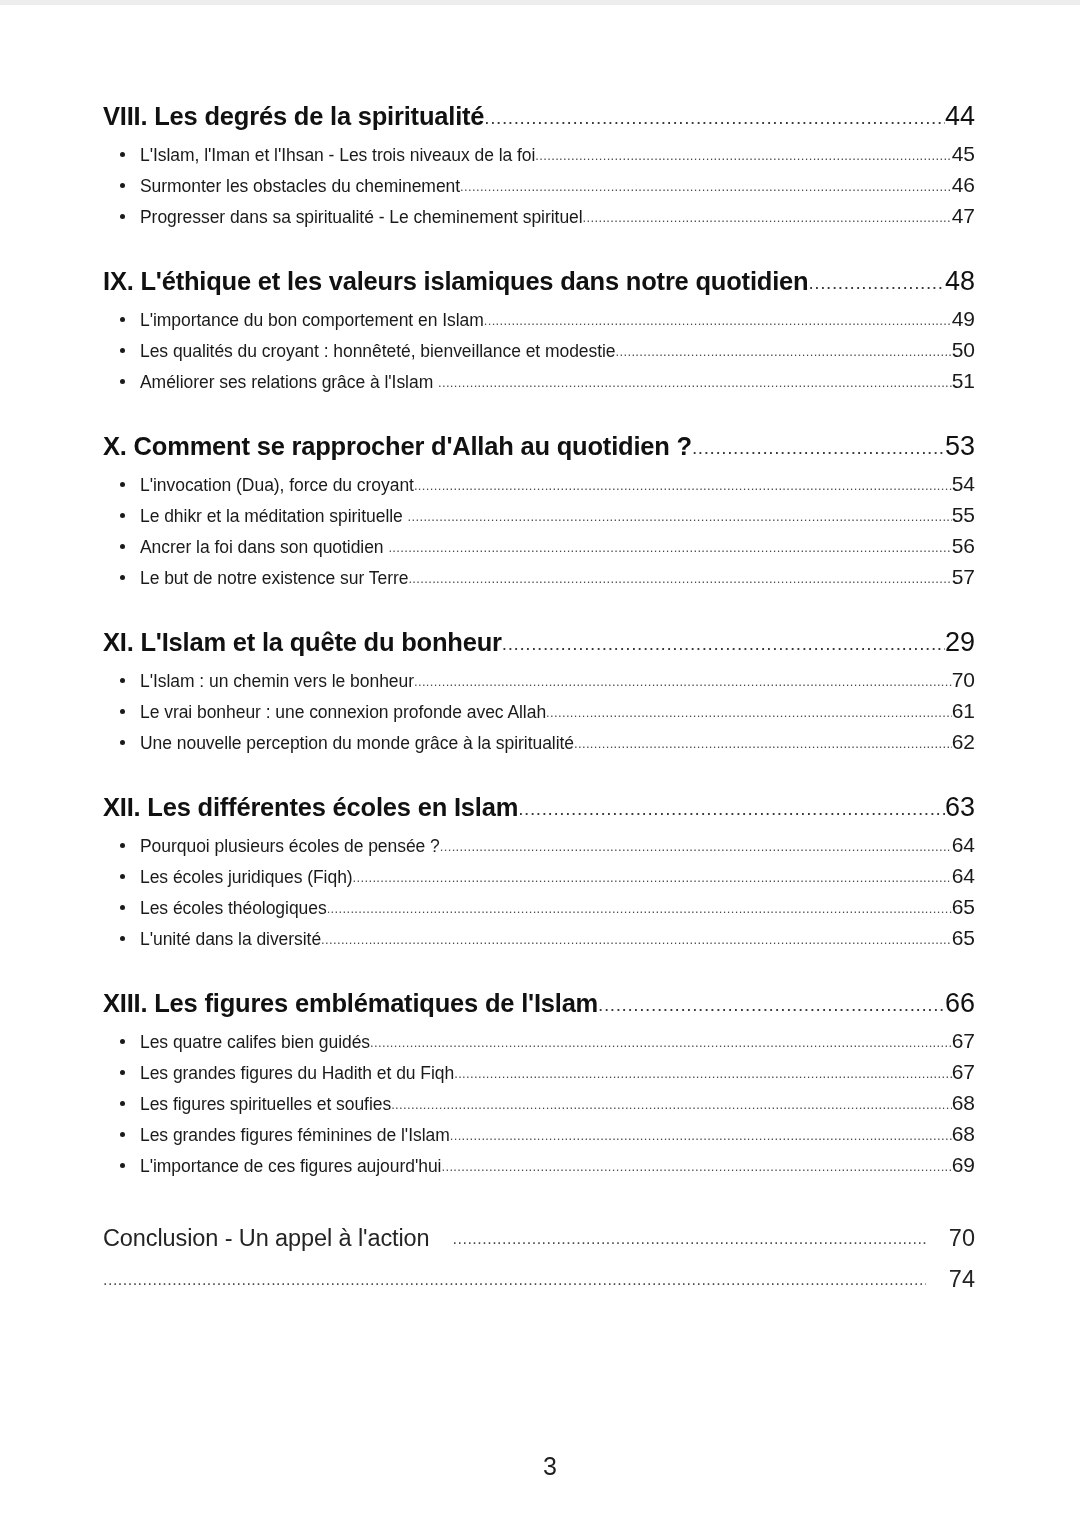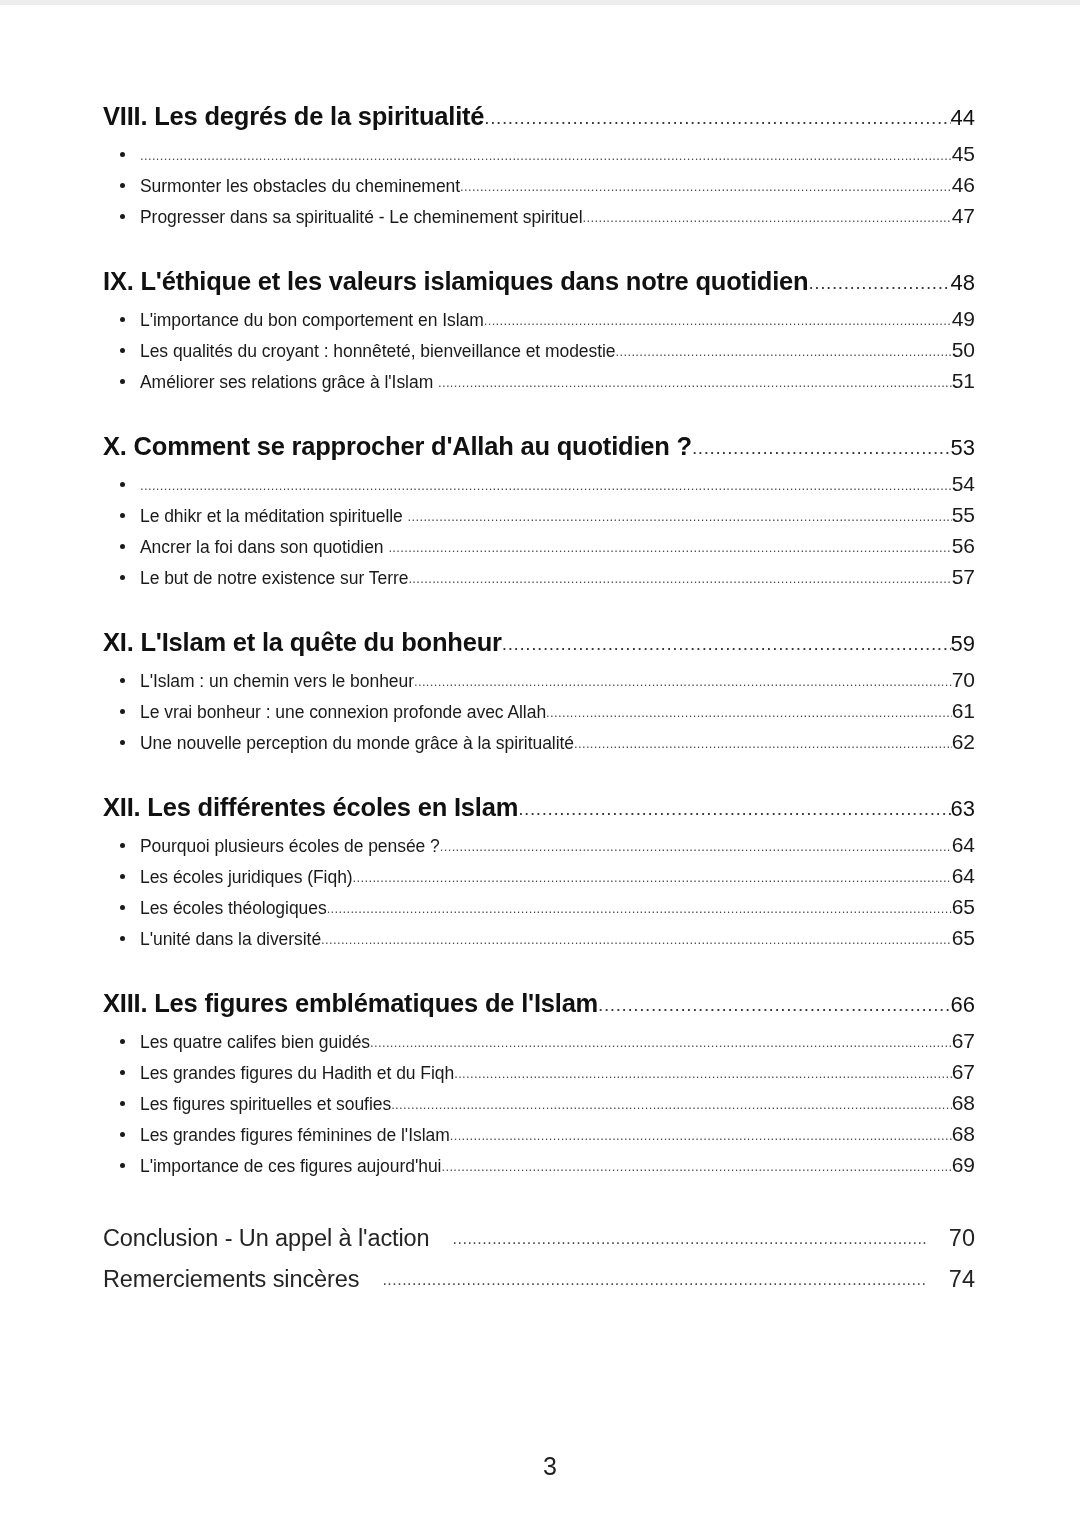--- a/index.html
+++ b/index.html
@@ -75,21 +75,21 @@
   }
   .section-head .leader {
     font-size: 19px;
     line-height: 32px;
     color: #3a3a3a;
     letter-spacing: 0.6px;
     position: relative;
     top: -1px;
   }
   .section-head .pageno {
-    font-size: 22px;
+    font-size: 27px;
     font-weight: normal;
     line-height: 32px;
     color: #111111;
   }
 
   
   .items {
     margin-top: 6px;
   }
   .item {
@@ -181,20 +181,21 @@
       <div class="section">
         <div class="row section-head">
           <span class="label">VIII. Les degrés de la spiritualité</span>
           <span class="leader">................................................................................................................................................................................................................................................................................................................................................................................................................</span>
           <span class="pageno">44</span>
         </div>
         <div class="items">
           <div class="item">
             <span class="bullet"></span>
             <div class="row ">
+              <span class="label">L'Islam, l'Iman et l'Ihsan - Les trois niveaux de la foi</span>
               <span class="leader">................................................................................................................................................................................................................................................................................................................................................................................................................</span>
               <span class="pageno">45</span>
             </div>
           </div>
           <div class="item">
             <span class="bullet"></span>
             <div class="row ">
               <span class="label">Surmonter les obstacles du cheminement</span>
               <span class="leader">................................................................................................................................................................................................................................................................................................................................................................................................................</span>
               <span class="pageno">46</span>
@@ -248,20 +249,21 @@
       <div class="section">
         <div class="row section-head">
           <span class="label">X. Comment se rapprocher d'Allah au quotidien ?</span>
           <span class="leader">................................................................................................................................................................................................................................................................................................................................................................................................................</span>
           <span class="pageno">53</span>
         </div>
         <div class="items">
           <div class="item">
             <span class="bullet"></span>
             <div class="row ">
+              <span class="label">L'invocation (Dua), force du croyant</span>
               <span class="leader">................................................................................................................................................................................................................................................................................................................................................................................................................</span>
               <span class="pageno">54</span>
             </div>
           </div>
           <div class="item">
             <span class="bullet"></span>
             <div class="row ">
               <span class="label">Le dhikr et la méditation spirituelle </span>
               <span class="leader">................................................................................................................................................................................................................................................................................................................................................................................................................</span>
               <span class="pageno">55</span>
@@ -283,21 +285,21 @@
               <span class="pageno">57</span>
             </div>
           </div>
         </div>
       </div>
       <div class="section-gap"></div>
       <div class="section">
         <div class="row section-head">
           <span class="label">XI. L'Islam et la quête du bonheur</span>
           <span class="leader">................................................................................................................................................................................................................................................................................................................................................................................................................</span>
-          <span class="pageno">59</span>
+          <span class="pageno">29</span>
         </div>
         <div class="items">
           <div class="item">
             <span class="bullet"></span>
             <div class="row ">
               <span class="label">L'Islam : un chemin vers le bonheur</span>
               <span class="leader">................................................................................................................................................................................................................................................................................................................................................................................................................</span>
               <span class="pageno">70</span>
             </div>
           </div>
@@ -411,20 +413,19 @@
           </div>
         </div>
       </div>
       <div class="extras">
         <div class="row extra">
           <span class="label">Conclusion - Un appel à l'action</span>
           <span class="leader">................................................................................................................................................................................................................................................................................................................................................................................................................</span>
           <span class="pageno">70</span>
         </div>
         <div class="row extra">
-          <span class="label">Remerciements sincères</span>
           <span class="leader">................................................................................................................................................................................................................................................................................................................................................................................................................</span>
           <span class="pageno">74</span>
         </div>
       </div>
     </div>
   <div class="folio">3</div>
 </div>
 
 </body></html>

